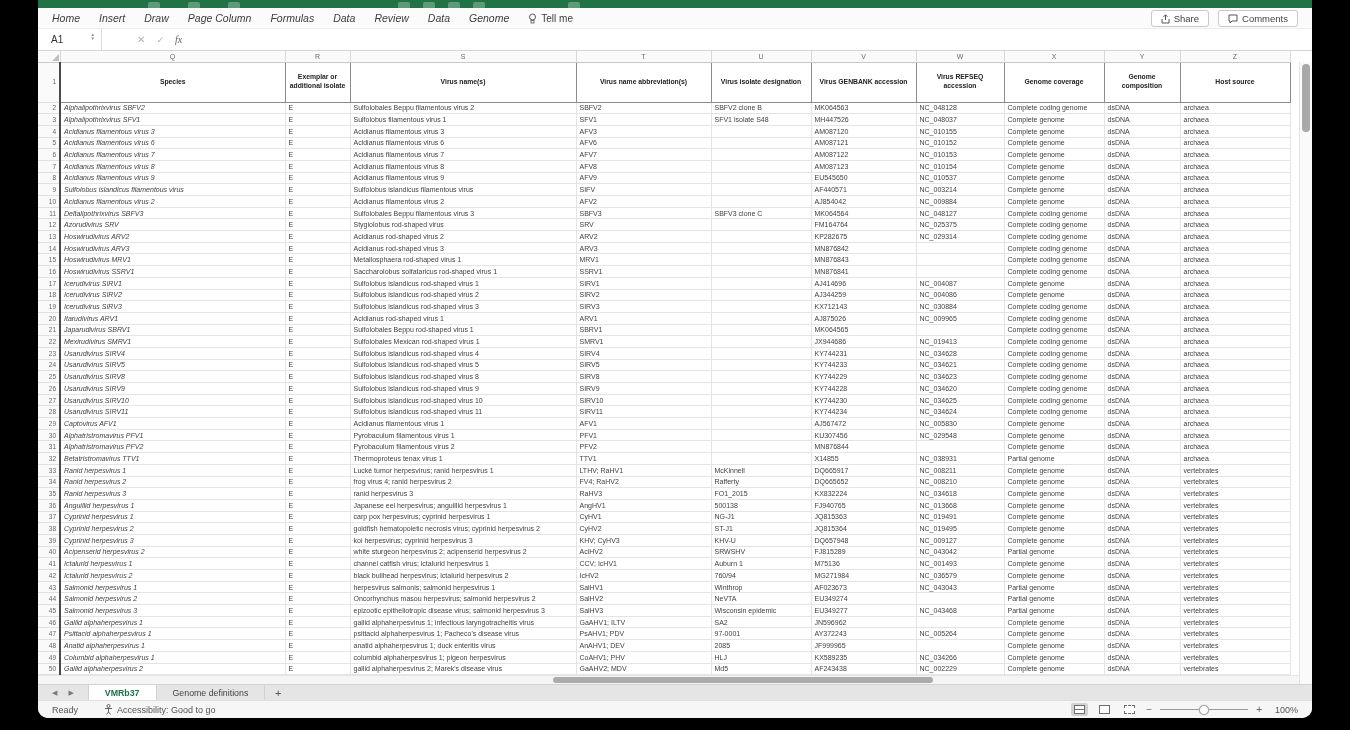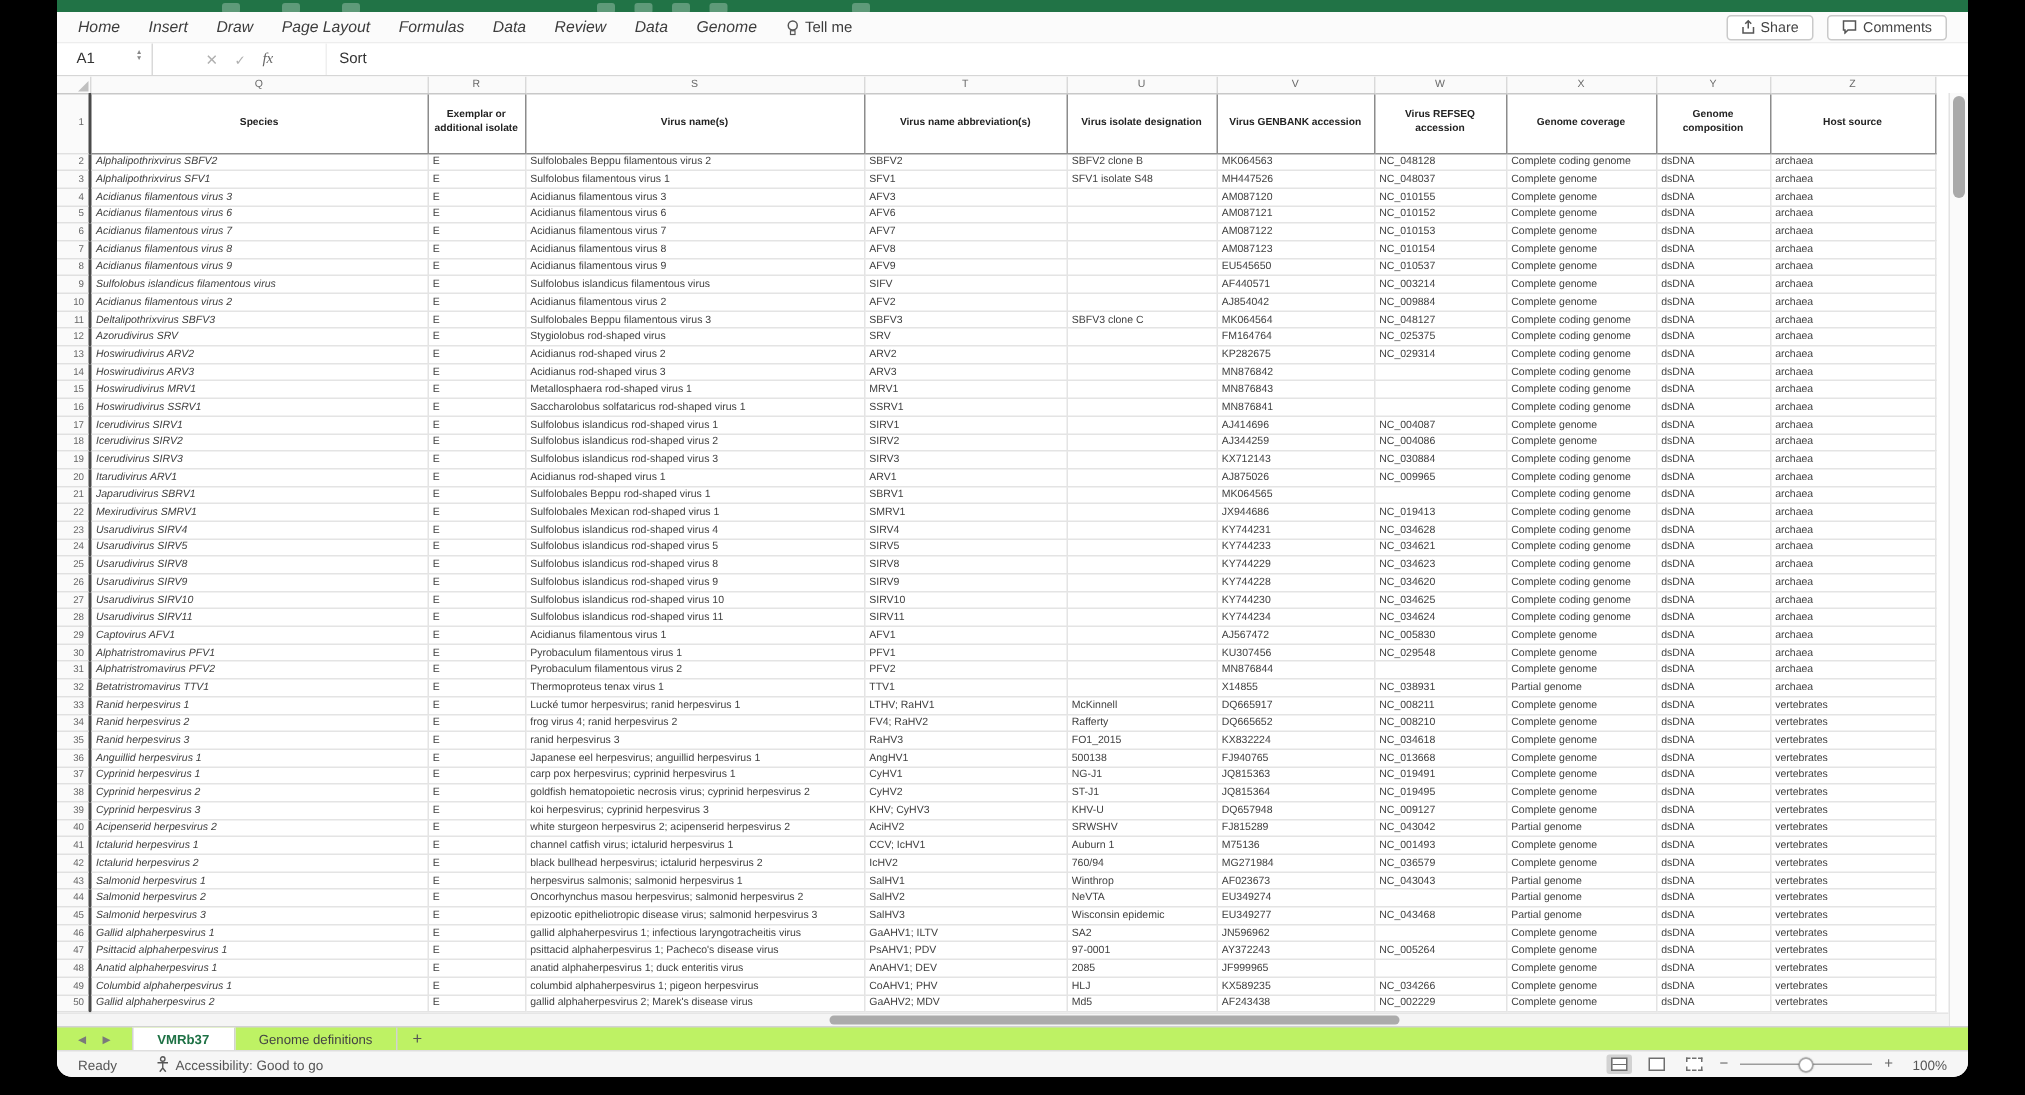--- a/index.html
+++ b/index.html
@@ -12,21 +12,21 @@
   .titlebar { height:8px; background:#217346; position:relative; overflow:hidden; }
   .titlebar span { position:absolute; top:2px; width:12px; height:7px;
                    border-radius:2px; background:rgba(255,255,255,.28); }
 
   
   .ribbon { height:21px; display:flex; align-items:center; background:#fbfbfb;
             padding:0 14px; border-bottom:1px solid #ededed; }
   .ribbon .tab { font-size:10.5px; color:#3c3c3c; margin-right:19px; white-space:nowrap;font-style:italic; }
   .tellme { display:flex; align-items:center; gap:4px; font-size:10px; color:#3c3c3c; }
   .rb-right { margin-left:auto; display:flex; align-items:center; }
-  .rbtn { display:flex; align-items:flex-start; gap:4px; border:1px solid #c9c9c9;
+  .rbtn { display:flex; align-items:flex-end; gap:4px; border:1px solid #c9c9c9;
           border-radius:3px; background:#fff; font-size:9.5px; color:#444;
           padding:2px 9px; margin-left:9px; }
 
   
   .fbar { height:22px; display:flex; align-items:center; background:#fff;
           border-bottom:1px solid #d6d6d6;gap:24px; }
   .namebox { width:64px; height:100%; display:flex; align-items:center;
              border-right:1px solid #d9d9d9; padding-left:13px; font-size:10px;
              color:#333; position:relative; }
   .stepper { position:absolute; right:6px; top:4px; display:flex; flex-direction:column;
@@ -61,21 +61,21 @@
   .vscroll { position:absolute; top:11px; right:0; bottom:0; width:13px;
              background:#fafafa; border-left:1px solid #e3e3e3; }
   .vthumb { position:absolute; top:2px; left:2px; width:8px; height:68px;
             background:#a9a9a9; border-radius:4px; }
   .hscroll { position:absolute; left:0; right:13px; bottom:0; height:9px;
              background:#f5f5f5; border-top:1px solid #e6e6e6; }
   .hthumb { position:absolute; left:515px; top:1px; width:380px; height:6px;
             background:#ababab; border-radius:3px; }
 
   
-  .sheetbar { height:16px; background:#bef264; border-top:1px solid #d2d2d2;
+  .sheetbar { height:16px; background:#e5e5e5; border-top:1px solid #d2d2d2;
               display:flex; align-items:stretch; }
   .tabnav { display:flex; align-items:center; gap:11px; padding:0 14px 0 14px;
             color:#7a7a7a; font-size:7px; }
   .stab { display:flex; align-items:center; padding:0 16px; font-size:8.8px;
           border-right:1px solid #d2d2d2; color:#444; }
   .stab.active { background:#fff; color:#1e7145; font-weight:bold;
                  border-left:1px solid #d2d2d2; }
   .addsheet { width:26px; display:flex; align-items:center; justify-content:center;
               color:#555; font-size:11px; }
 
@@ -111,21 +111,21 @@
     <span style="left:410px"></span>
     <span style="left:435px"></span>
     <span style="left:530px"></span>
   </div>
 
   <div class="ribbon">
     <div style="display:flex">
         <span class="tab">Home</span>
         <span class="tab">Insert</span>
         <span class="tab">Draw</span>
-        <span class="tab">Page Layout</span>
+        <span class="tab">Page Column</span>
         <span class="tab">Formulas</span>
         <span class="tab">Data</span>
         <span class="tab">Review</span>
         <span class="tab">Data</span>
         <span class="tab">Genome</span>
       </div>
     <div class="tellme">
       <svg width="9" height="11" viewBox="0 0 9 11">
         <circle cx="4.5" cy="4" r="3" fill="none" stroke="#555" stroke-width="1"></circle>
         <rect x="3" y="7.5" width="3" height="2.5" fill="none" stroke="#555" stroke-width="0.8"></rect>
@@ -155,21 +155,20 @@
       <span class="stepper">
           <span>▲</span>
           <span>▼</span>
         </span>
     </div>
     <div class="fbicons">
       <span class="fbx">✕</span>
       <span class="fbck">✓</span>
       <span class="fx">fx</span>
     </div>
-    <div class="fcontent">Sort</div>
   </div>
 
   <div class="gridwrap">
     <table>
       <colgroup>
         <col style="width:22px">
           <col style="width:225px">
           <col style="width:65px">
         <col style="width:226px">
           <col style="width:135px">

